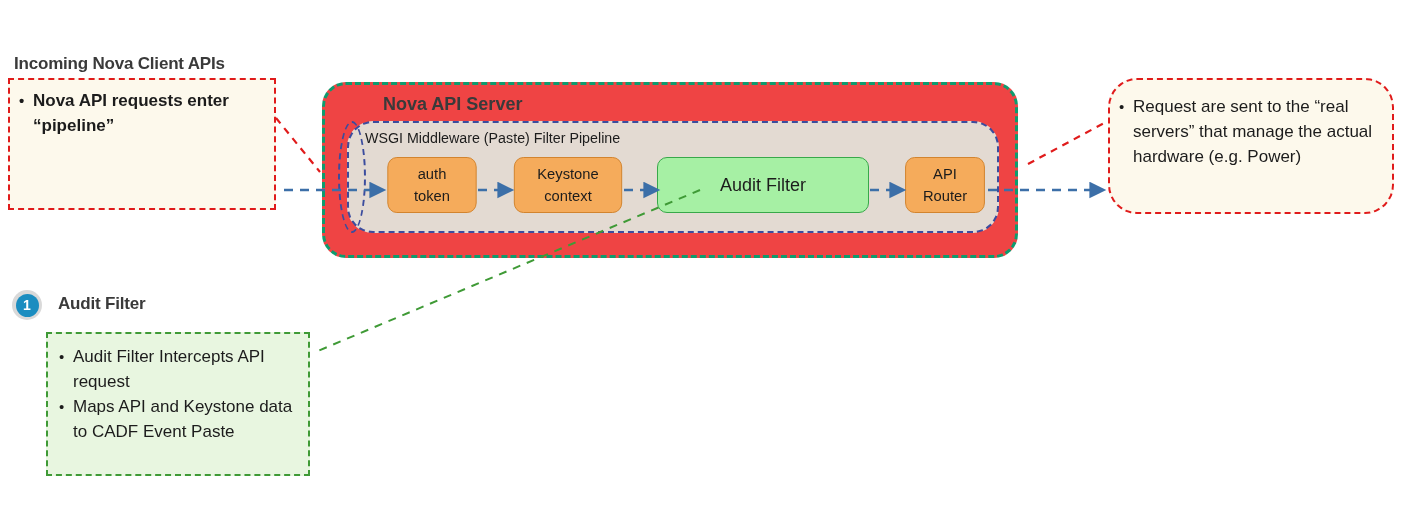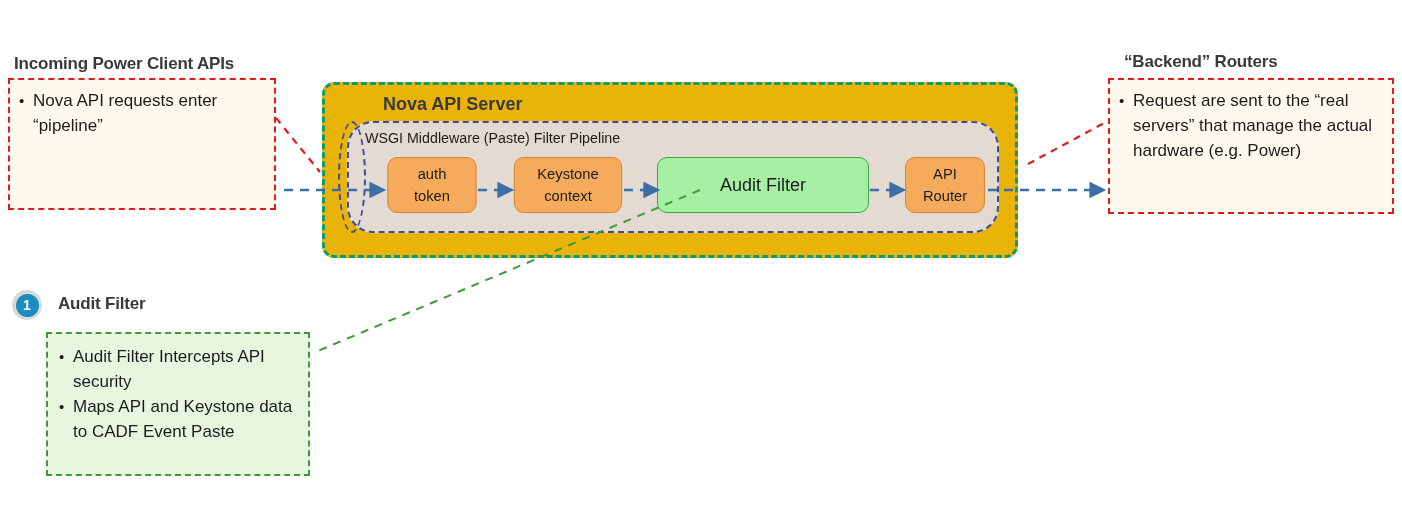--- a/index.html
+++ b/index.html
@@ -49,22 +49,22 @@
     position:absolute;
     left:3px;top:0;
     font-size:15px;
     line-height:25px;
     color:#1c1c1c;
   }
 
   
   .server-outer{
     border:3px dashed #0e9b6e;
-    background:#eab308;
-    border-radius:12px;
+    background:#ef4444;
+    border-radius:24px;
   }
   .server-title{
     position:absolute;
     left:58px;top:9px;
     font-weight:bold;
     font-size:18px;
     color:#3a3a3a;
     white-space:nowrap;
   }
   .pipeline-box{
@@ -130,31 +130,30 @@
     display:flex;align-items:center;justify-content:center;
   }
 
   svg.ov{position:absolute;left:0;top:0;width:1402px;height:506px;pointer-events:none;}
 </style>
 </head>
 <body>
 
 <div class="stage">
 
-  <div class="abs hd" style="left:14px;top:54px;">Incoming Power Client  APIs</div>
-
-  <div class="abs callout" style="left:8px;top:78px;width:268px;height:132px;">
+  <div class="abs hd" style="left:14px;top:54px;">Incoming Nova Client  APIs</div>
+
+  <div class="abs callout" style="left:8px;top:78px;width:268px;height:132px;font-weight:bold;">
     <ul class="bul">
       <li>Nova API requests enter “pipeline”</li>
     </ul>
   </div>
 
-  <div class="abs hd" style="left:1124px;top:52px;">“Backend” Routers</div>
-
-  <div class="abs callout" style="left:1108px;top:78px;width:286px;height:136px;padding-top:8px;">
+
+  <div class="abs callout" style="left:1108px;top:78px;width:286px;height:136px;padding-top:14px;border-radius:29px;">
     <ul class="bul">
       <li>Request are sent to the “real servers” that manage the actual hardware (e.g. Power)</li>
     </ul>
   </div>
 
   <div class="abs server-outer" style="left:322px;top:82px;width:696px;height:176px;">
 
     <div class="server-title">Nova API Server</div>
 
     <div class="abs pipeline-box" style="left:22px;top:36px;width:652px;height:112px;">
@@ -184,21 +183,21 @@
   </div>
 
   <div class="abs badge" style="left:12px;top:290px;">
     <div class="badge-in">1</div>
   </div>
 
   <div class="abs hd" style="left:58px;top:294px;">Audit Filter</div>
 
   <div class="abs callout-green" style="left:46px;top:332px;width:264px;height:144px;">
     <ul class="bul">
-      <li>Audit Filter Intercepts API security</li>
+      <li>Audit Filter Intercepts API request</li>
       <li>Maps API and Keystone data to CADF Event Paste</li>
     </ul>
   </div>
 
   <svg class="ov">
     <defs>
       <marker id="ah" markerWidth="7" markerHeight="7" refX="1" refY="3.2" orient="auto" markerUnits="strokeWidth">
         <path d="M0,0 L6.5,3.2 L0,6.4 z" fill="#3c6fa8"></path>
       </marker>
     </defs>

